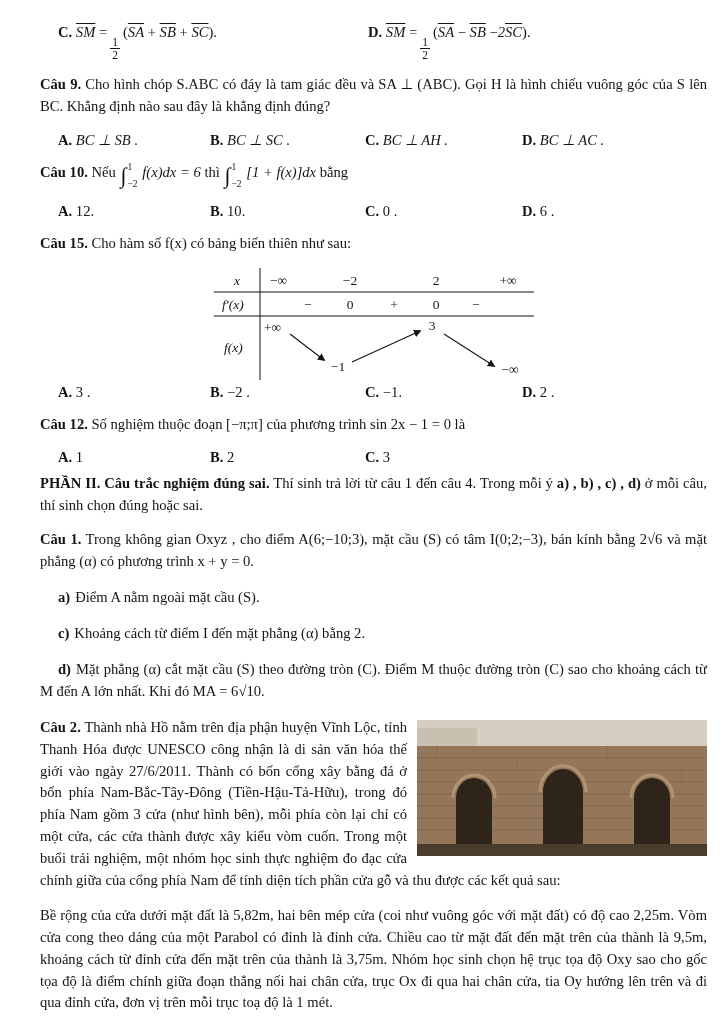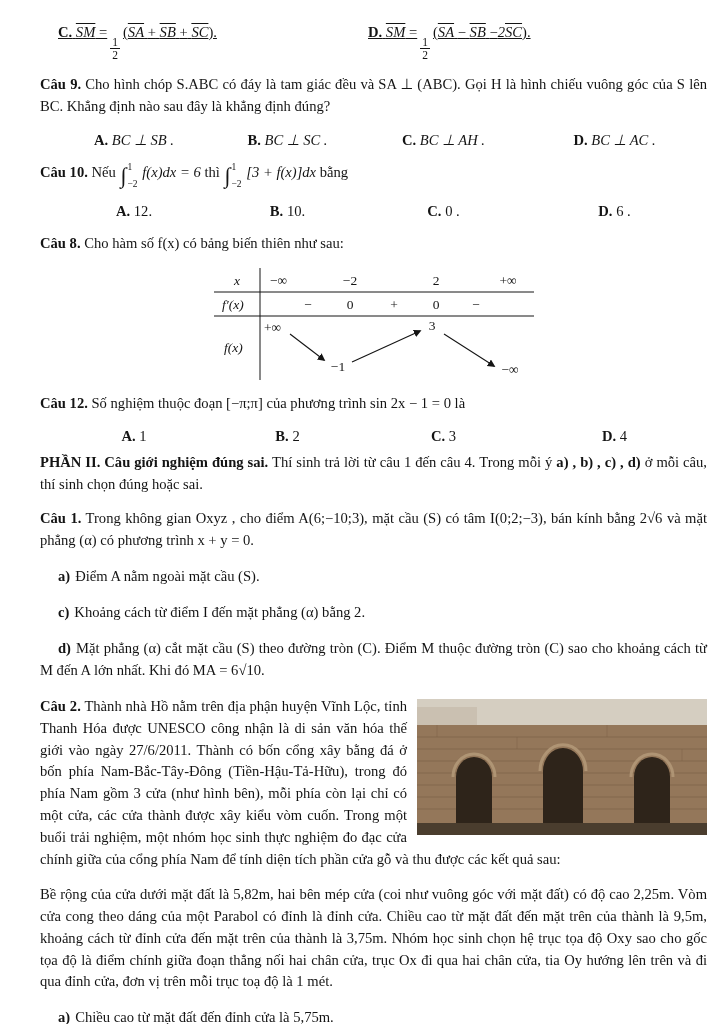--- a/index.html
+++ b/index.html
@@ -10,23 +10,23 @@
     font-size:14.6px; color:#141414;
   }
   .page { padding:22px 18px 16px 40px; width:725px; min-height:1024px; }
   p { line-height:1.5; text-align:justify; margin:13px 0; }
   .b { font-weight:bold; }
   .i { font-style:italic; }
   .vec { text-decoration:overline; font-style:italic; }
   .ilabel { font-weight:bold; margin-right:5px; }
 
   
-  .optrow { display:grid; grid-template-columns:152px 155px 157px 1fr; padding-left:18px; margin:4px 0 7px 0;text-align:center; }
+  .optrow { display:grid; grid-template-columns:152px 155px 157px 1fr; padding-left:18px; margin:4px 0 7px 0; }
   .optrow .opt { white-space:nowrap; }
-  .row-cd { display:grid; grid-template-columns:310px 1fr; padding-left:18px; margin:2px 0 8px 0;text-decoration:underline; }
+  .row-cd { display:grid; grid-template-columns:310px 1fr; padding-left:18px; margin:2px 0 8px 0; }
 
   
   .frac { display:inline-flex; flex-direction:column; align-items:center;
           vertical-align:-9px; line-height:1.05; font-size:11.5px; margin:0 3px; font-style:normal; }
   .frac .den { border-top:1px solid #141414; padding:0 2px; }
   .frac .num { padding:0 2px; }
 
   
   .intg { display:inline-flex; align-items:center; vertical-align:-6px; margin:0 1px; }
   .isign { font-size:22px; line-height:0.95; }
@@ -94,32 +94,32 @@
       </span>
     <span class="i">f(x)dx = 6</span>
     <span>thì</span>
     <span class="intg">
         <span class="isign">∫</span>
         <span class="ilims">
           <span>1</span>
           <span>−2</span>
         </span>
       </span>
-    <span class="i">[3 + f(x)]dx</span>
+    <span class="i">[1 + f(x)]dx</span>
     <span>bằng</span>
   </p>
   <div class="optrow">
     <div class="opt"><span class="b">A.</span> <span>12.</span></div>
     <div class="opt"><span class="b">B.</span> <span>10.</span></div>
     <div class="opt"><span class="b">C.</span> <span>0 .</span></div>
     <div class="opt"><span class="b">D.</span> <span>6 .</span></div>
   </div>
 
   <p class="q">
-    <span class="b">Câu 8.</span>
+    <span class="b">Câu 15.</span>
     <span>Cho hàm số f(x) có bảng biến thiên như sau:</span>
   </p>
 
   <div class="bbt-wrap">
     <svg width="320" height="112" viewBox="0 0 320 112" font-family="Liberation Serif, serif" font-size="13.5" fill="#141414">
       <defs>
         <marker id="ah" markerWidth="8" markerHeight="8" refX="5.5" refY="3.5" orient="auto">
           <path d="M0,0 L7,3.5 L0,7 Z" fill="#141414"></path>
         </marker>
       </defs>
@@ -151,34 +151,39 @@
         <text x="296" y="106" text-anchor="middle">−∞</text>
       </g>
       <g stroke="#141414" stroke-width="1.1" fill="none">
         <line x1="76" y1="66" x2="110" y2="92" marker-end="url(#ah)"></line>
         <line x1="138" y1="94" x2="206" y2="63" marker-end="url(#ah)"></line>
         <line x1="230" y1="66" x2="280" y2="98" marker-end="url(#ah)"></line>
       </g>
     </svg>
   </div>
 
+  <div class="optrow">
+    <div class="opt"><span class="b">A.</span> <span>3 .</span></div>
+    <div class="opt"><span class="b">B.</span> <span>−2 .</span></div>
+    <div class="opt"><span class="b">C.</span> <span>−1.</span></div>
+    <div class="opt"><span class="b">D.</span> <span>2 .</span></div>
+  </div>
 
   <p class="q">
     <span class="b">Câu 12.</span>
     <span>Số nghiệm thuộc đoạn [−π;π] của phương trình sin 2x − 1 = 0 là</span>
   </p>
   <div class="optrow">
     <div class="opt"><span class="b">A.</span> <span>1</span></div>
     <div class="opt"><span class="b">B.</span> <span>2</span></div>
     <div class="opt"><span class="b">C.</span> <span>3</span></div>
-    <div class="opt"><span class="b">D.</span> <span>4</span></div>
   </div>
 
   <p class="mt6">
-    <span class="b">PHẦN II. Câu giới nghiệm đúng sai.</span><span> Thí sinh trả lời từ câu 1 đến câu 4. Trong mỗi ý </span><span class="b">a) , b) , c) , d)</span><span> ở mỗi câu, thí sinh chọn đúng hoặc sai.</span>
+    <span class="b">PHẦN II. Câu trắc nghiệm đúng sai.</span><span> Thí sinh trả lời từ câu 1 đến câu 4. Trong mỗi ý </span><span class="b">a) , b) , c) , d)</span><span> ở mỗi câu, thí sinh chọn đúng hoặc sai.</span>
   </p>
 
   <p class="q mt6">
     <span class="b">Câu 1.</span>
     <span>Trong không gian Oxyz , cho điểm A(6;−10;3), mặt cầu (S) có tâm I(0;2;−3), bán kính bằng 2√6 và mặt phẳng (α) có phương trình x + y = 0.</span>
   </p>
   <p class="item">
     <span class="ilabel">a)</span><span>Điểm A nằm ngoài mặt cầu (S).</span>
   </p>
   <p class="item">

